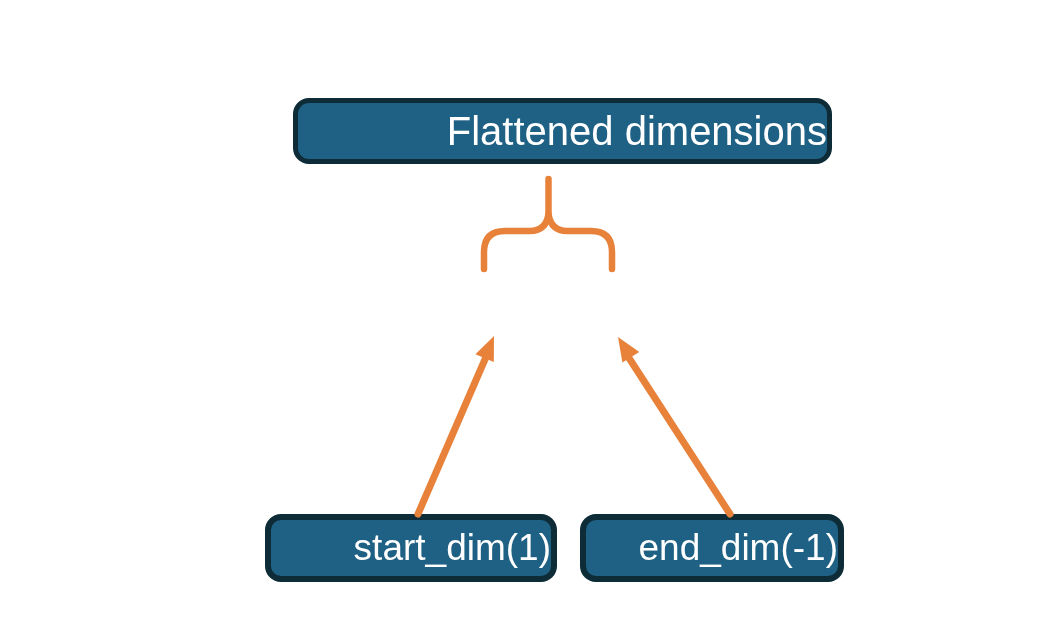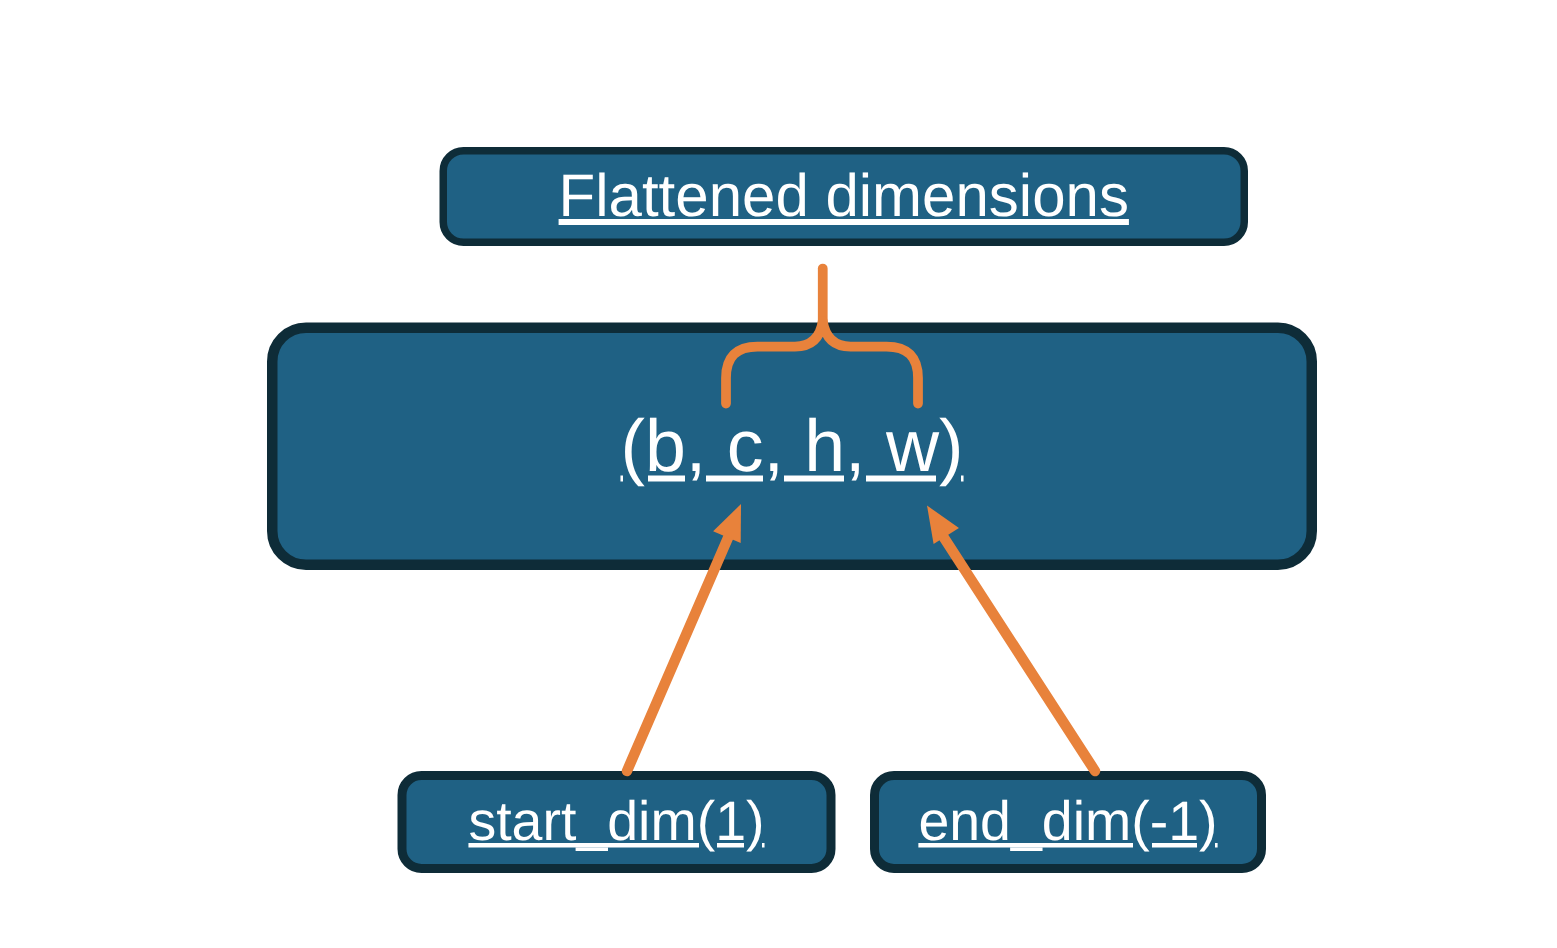--- a/index.html
+++ b/index.html
@@ -12,23 +12,22 @@
     overflow: hidden;
   }
   .box {
     position: absolute;
     box-sizing: border-box;
     background: var(--box-fill, #1f6184);
     border: 5px solid var(--box-border, #0e2c38);
     color: var(--text-white, #ffffff);
     display: flex;
     align-items: center;
-    justify-content: center;
+    justify-content: flex-end;
     white-space: nowrap;
-    text-decoration: underline;
   }
   .top-box {
     left: 293px; top: 98px; width: 539px; height: 66px;
     border-radius: 16px;
     font-size: 40px;
   }
   .big-box {
     left: 178px; top: 215px; width: 700px; height: 165px;
     border-width: 7px;
     border-radius: 26px;
@@ -73,23 +72,20 @@
 </style>
 </head>
 <body>
 
 <div class="canvas">
 
   <div class="box top-box">
     <span>Flattened dimensions</span>
   </div>
 
-  <div class="box big-box">
-    <span>(b, c, h, w)</span>
-  </div>
 
   <div class="box start-box">
     <span>start_dim(1)</span>
   </div>
 
   <div class="box end-box">
     <span>end_dim(-1)</span>
   </div>
 
   <svg class="overlay" viewBox="0 0 1038 632" xmlns="http://www.w3.org/2000/svg">

